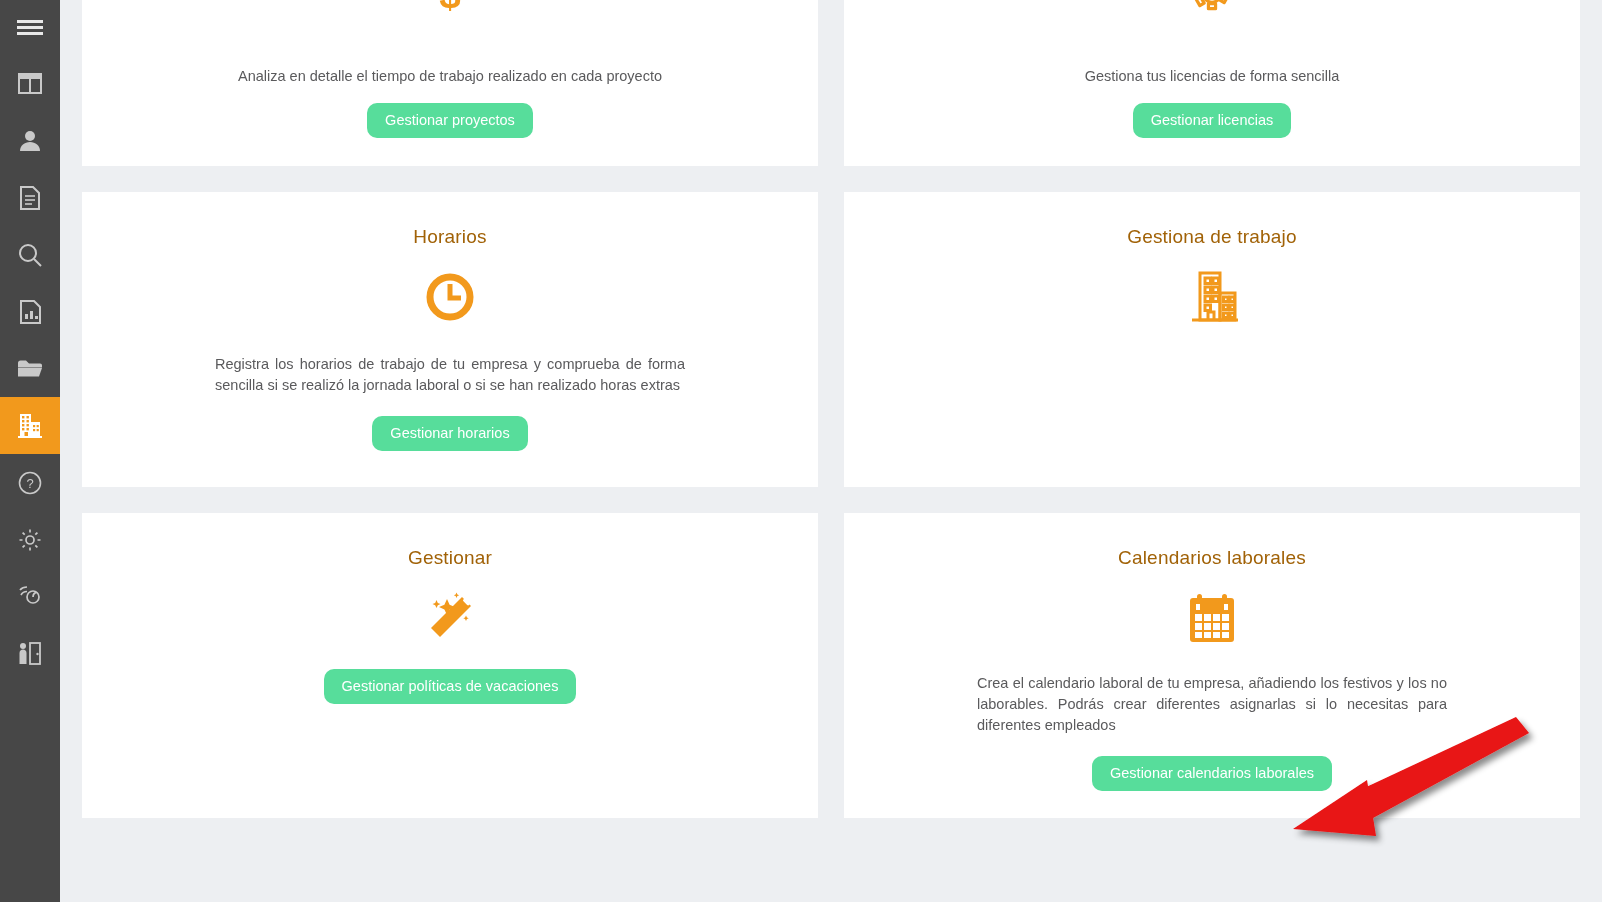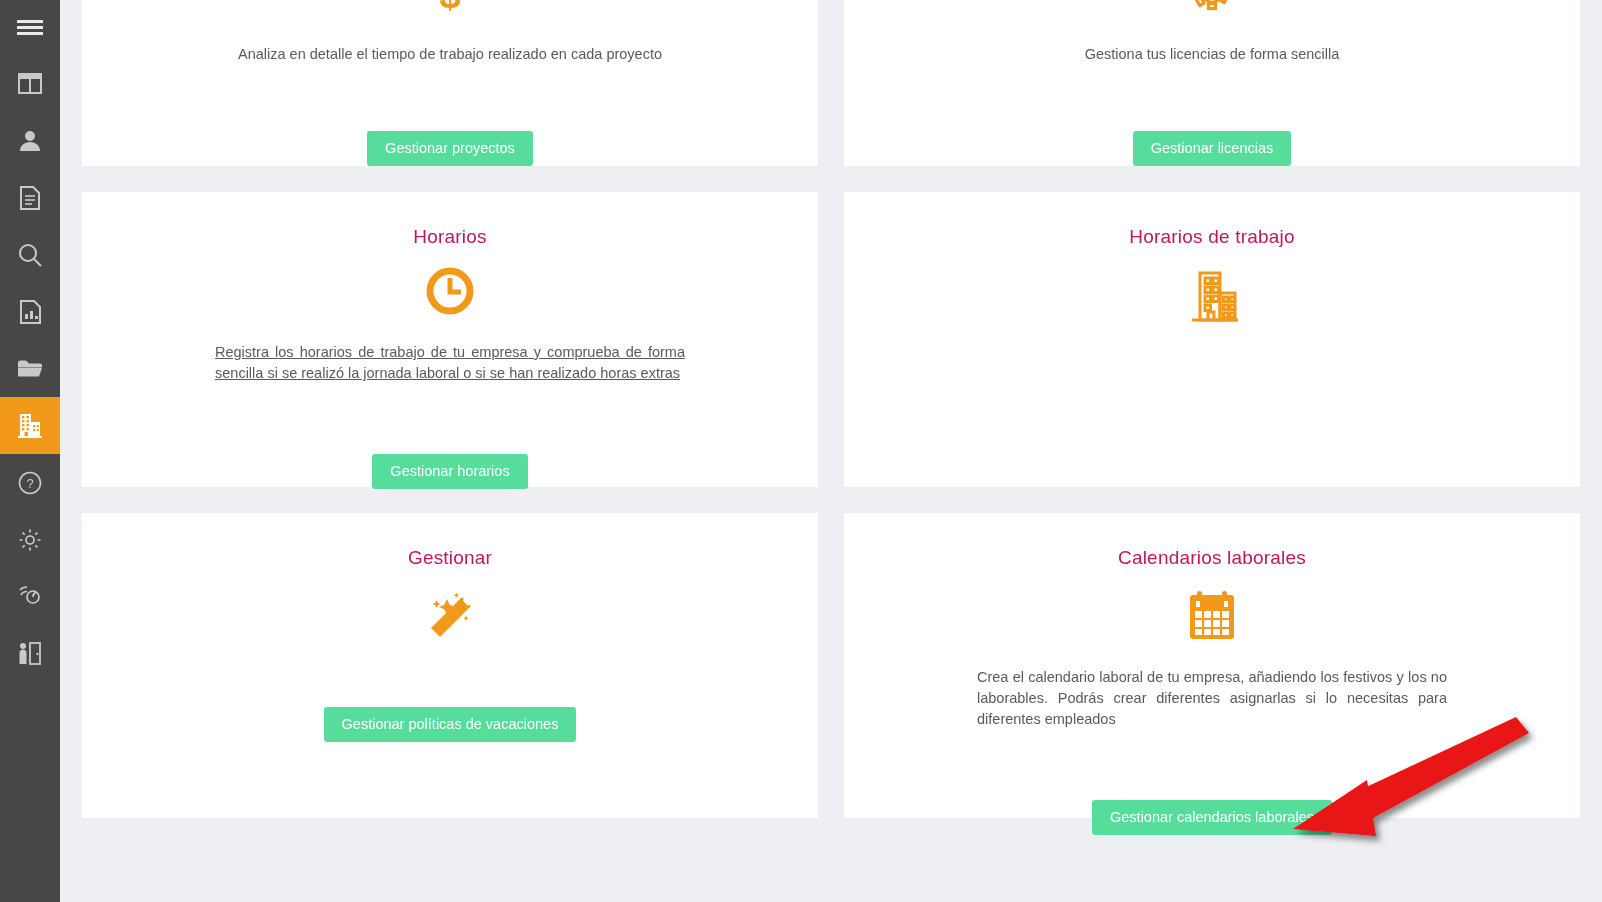--- a/index.html
+++ b/index.html
@@ -70,21 +70,21 @@
     display: flex;
     flex-direction: column;
     align-items: center;
   }
   .card-row1 { height: 166px; justify-content: flex-start; }
   .card-row2 { height: 295px; }
   .card-row3 { height: 305px; }
 
   .card-title {
     font-size: 19px;
-    color: #be185d;
+    color: #a16207;
     font-weight: 400;
     letter-spacing: .2px;
     text-align: center;
     margin-top: 34px;
   }
 
   .card-icon {
     margin-top: 18px;
     height: 62px;
     display: flex;
@@ -93,52 +93,51 @@
   }
   .card-row1 .card-icon { margin-top: 0; height: 40px; align-items: flex-start; }
 
   .card-desc {
     font-size: 14.5px;
     line-height: 21px;
     color: #5a5a5c;
     text-align: justify;
     text-align-last: left;
     width: 470px;
-    margin: 12px auto;
+    margin: 0 auto;
   }
   .card-desc.center-one {
     text-align: center;
     text-align-last: center;
     width: auto;
   }
   .card-row1 .card-desc { margin-top: 26px; }
-  .card-row2 .card-desc { margin-top: 26px; text-decoration: underline; }
+  .card-row2 .card-desc { margin-top: 26px; }
   .card-row3 .card-desc { margin-top: 24px; }
 
   .btn-wrap {
     width: 100%;
     display: flex;
     justify-content: center;
   }
   .card-row1 .btn-wrap { margin-top: 16px; }
   .card-row2 .btn-wrap { margin-top: 20px; }
   .card-row3 .btn-wrap { margin-top: 20px; }
 
   .btn {
     background: #57dd9b;
     color: #ffffff;
     border: none;
     font-family: "Liberation Sans", sans-serif;
     font-size: 14.5px;
     padding: 9px 18px;
-    border-radius: 3px;
+    border-radius: 10px;
     cursor: pointer;
     line-height: 17px;
     white-space: nowrap;
-    margin-top: 38px;
   }
 
   
   .arrow-overlay {
     position: absolute;
     left: 0;
     top: 0;
     width: 1602px;
     height: 902px;
     pointer-events: none;
@@ -332,21 +331,21 @@
             <path d="M25 12v14h11" fill="none" stroke="#f2991c" stroke-width="5" stroke-linecap="butt"></path>
           </svg>
         </div>
         <p class="card-desc">Registra los horarios de trabajo de tu empresa y comprueba de forma sencilla si se realizó la jornada laboral o si se han realizado horas extras</p>
         <div class="btn-wrap">
           <button class="btn">Gestionar horarios</button>
         </div>
       </section>
 
       <section class="card card-row2">
-        <h3 class="card-title">Horarios de trabajo</h3>
+        <h3 class="card-title">Gestiona de trabajo</h3>
         <div class="card-icon">
           <svg width="52" height="56" viewBox="0 0 52 56">
             <g fill="none" stroke="#f2991c" stroke-width="3">
               <rect x="14" y="4" width="20" height="47"></rect>
               <rect x="34" y="24" width="15" height="27"></rect>
               <rect x="19" y="9" width="5.5" height="5.5"></rect>
               <rect x="27" y="9" width="5.5" height="5.5"></rect>
               <rect x="19" y="18" width="5.5" height="5.5"></rect>
               <rect x="27" y="18" width="5.5" height="5.5"></rect>
               <rect x="19" y="27" width="5.5" height="5.5"></rect>

